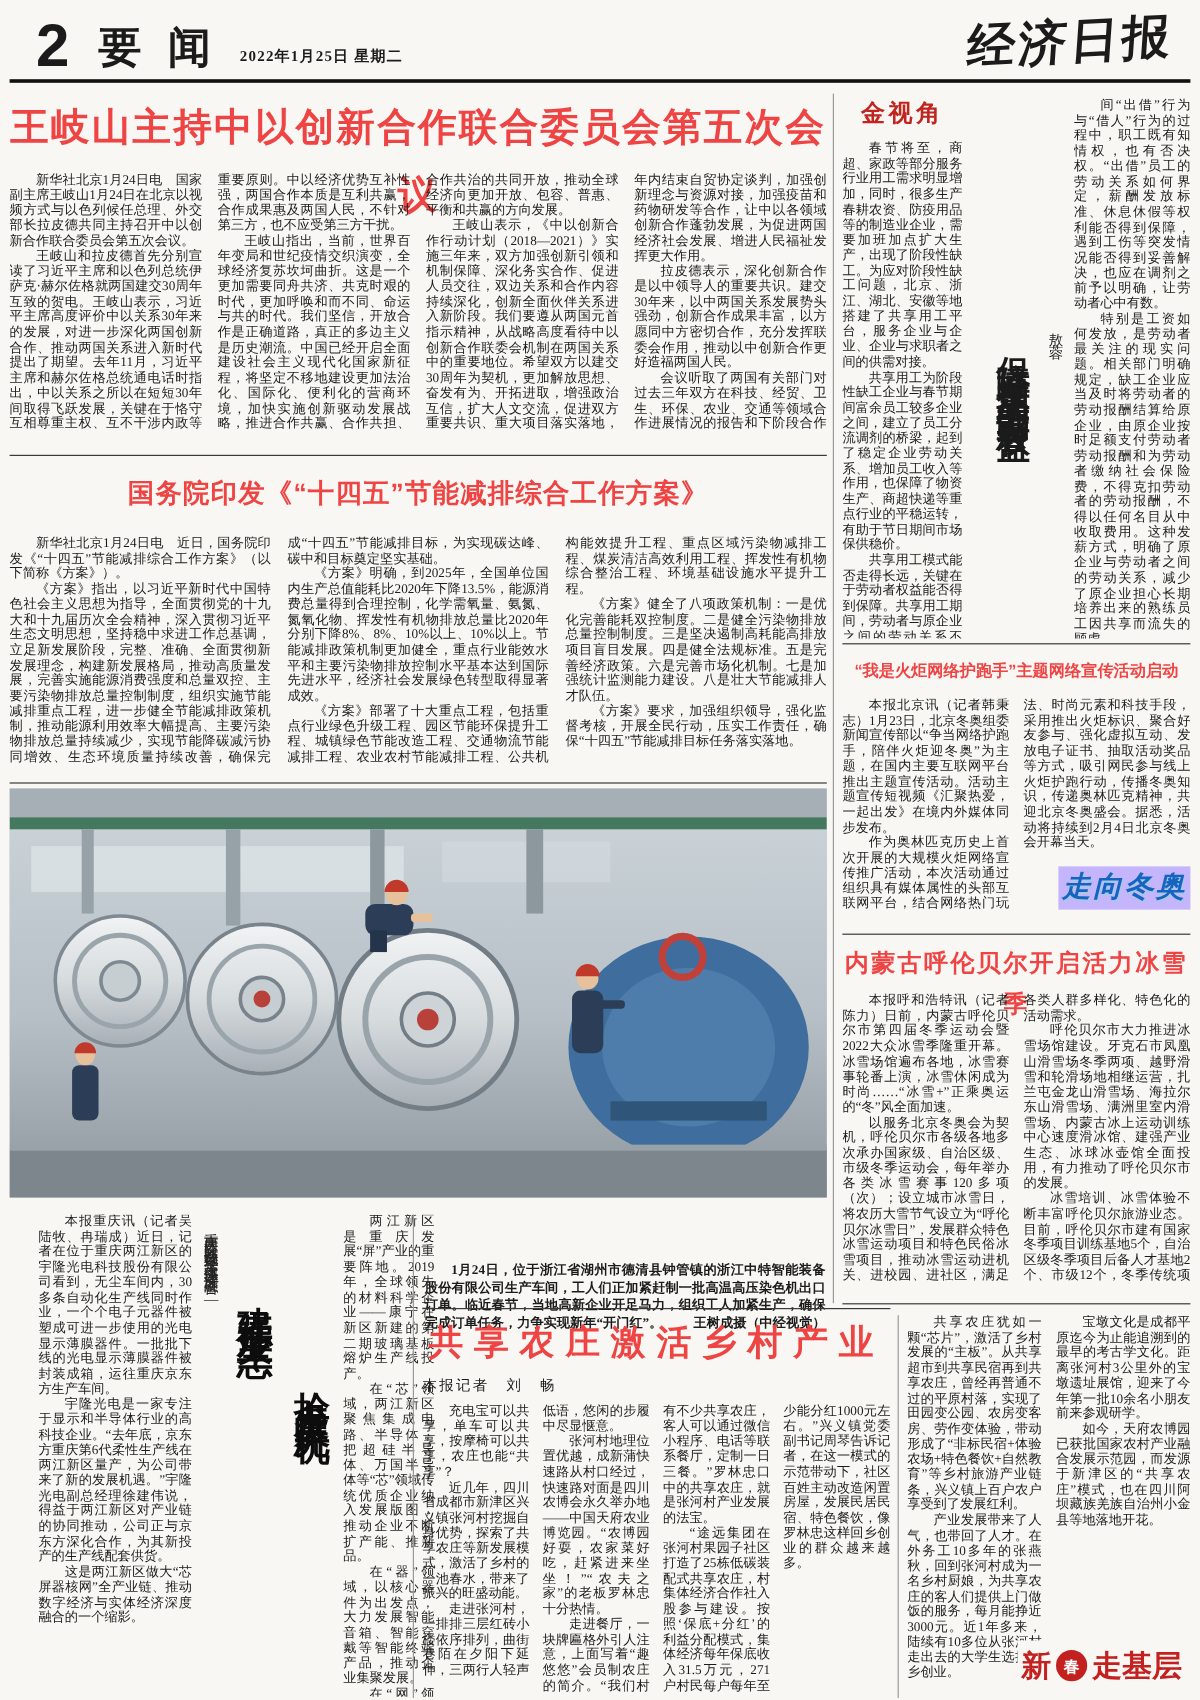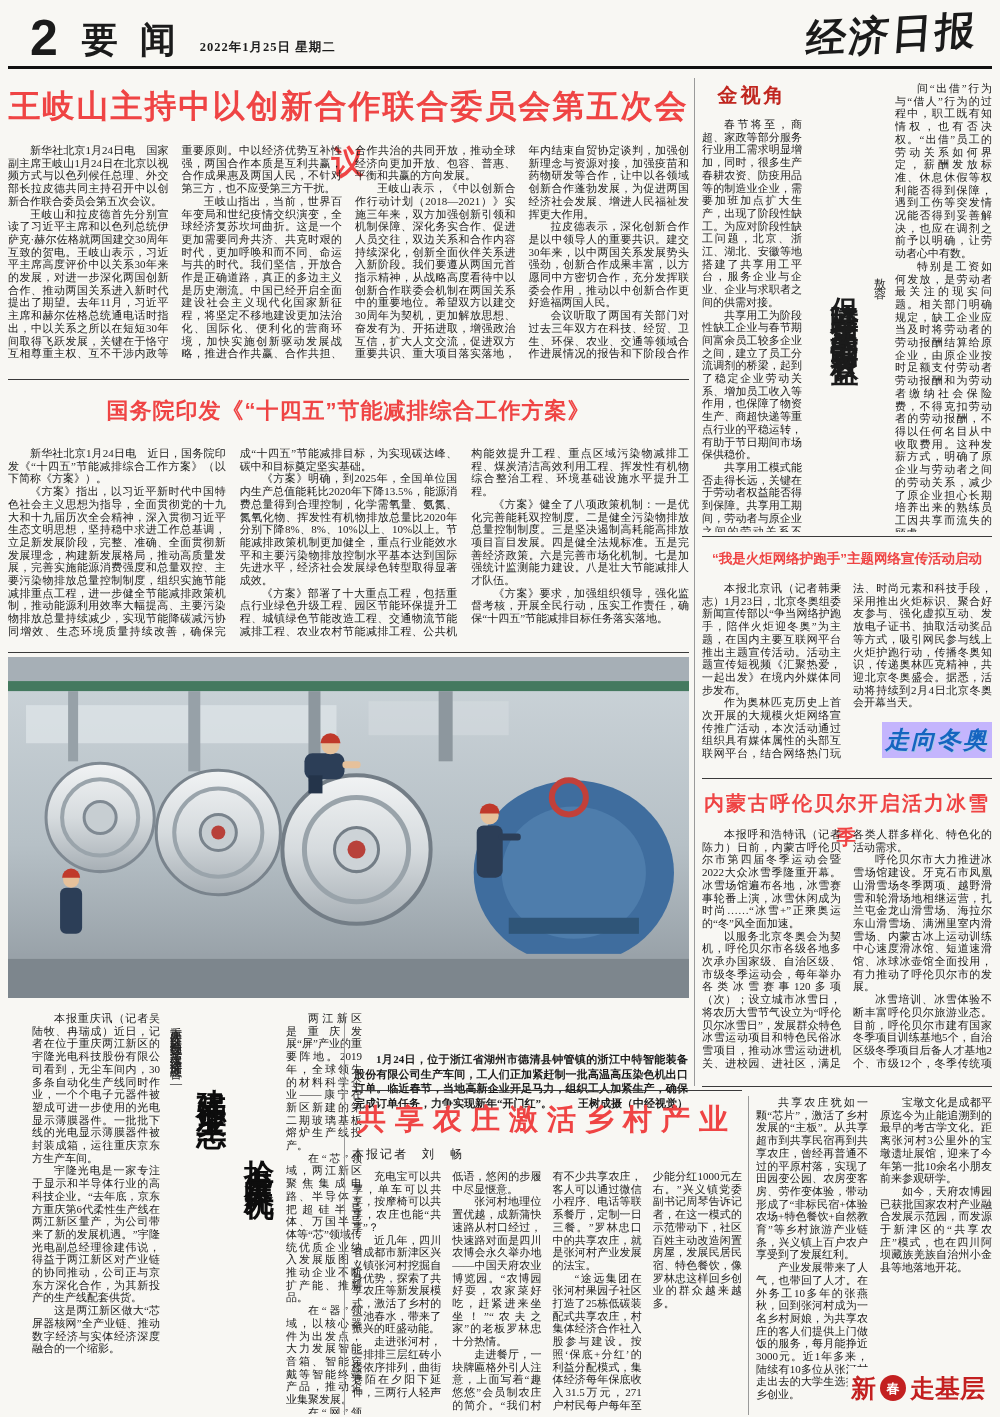--- a/index.html
+++ b/index.html
@@ -276,19 +276,19 @@
     </div>
     <div class="badge-dongao">走向冬奥</div>
   </div>
   <div class="rule-h r-torch"></div>
 
   <div class="hulun">
     <h1 class="bighead">内蒙古呼伦贝尔开启活力冰雪季</h1>
     <div class="bodytext cols">
       <p>本报呼和浩特讯（记者陈力）日前，内蒙古呼伦贝尔市第四届冬季运动会暨2022大众冰雪季隆重开幕。冰雪场馆遍布各地，冰雪赛事轮番上演，冰雪休闲成为时尚……“冰雪+”正乘奥运的“冬”风全面加速。</p>
       <p>以服务北京冬奥会为契机，呼伦贝尔市各级各地多次承办国家级、自治区级、市级冬季运动会，每年举办各类冰雪赛事120多项（次）；设立城市冰雪日，将农历大雪节气设立为“呼伦贝尔冰雪日”，发展群众特色冰雪运动项目和特色民俗冰雪项目，推动冰雪运动进机关、进校园、进社区，满足各类人群多样化、特色化的活动需求。</p>
-      <p>呼伦贝尔市大力推进冰雪场馆建设。牙克石市凤凰山滑雪场冬季两项、越野滑雪和轮滑场地相继运营，扎兰屯金龙山滑雪场、海拉尔东山滑雪场、满洲里室内滑雪场、内蒙古冰上运动训练中心速度滑冰馆、短道速滑馆、冰球冰壶馆全面投用，有力推动了呼伦贝尔市的发展。</p>
+      <p>呼伦贝尔市大力推进冰雪场馆建设。牙克石市凤凰山滑雪场冬季两项、越野滑雪和轮滑场地相继运营，扎兰屯金龙山滑雪场、海拉尔东山滑雪场、满洲里室内滑雪场、内蒙古冰上运动训练中心速度滑冰馆、建强产业生态、冰球冰壶馆全面投用，有力推动了呼伦贝尔市的发展。</p>
       <p>冰雪培训、冰雪体验不断丰富呼伦贝尔旅游业态。目前，呼伦贝尔市建有国家冬季项目训练基地5个，自治区级冬季项目后备人才基地2个、市级12个，冬季传统项目学校25所。每年冬季旅游旺季，当地还开展冰钓冬捕、雪原穿越、冰雪那达慕等活动，带动旅游业持续做大做强。</p>
     </div>
   </div>
   <div class="rule-h r-hulun"></div>
 
 </div>
 
 </body></html>

